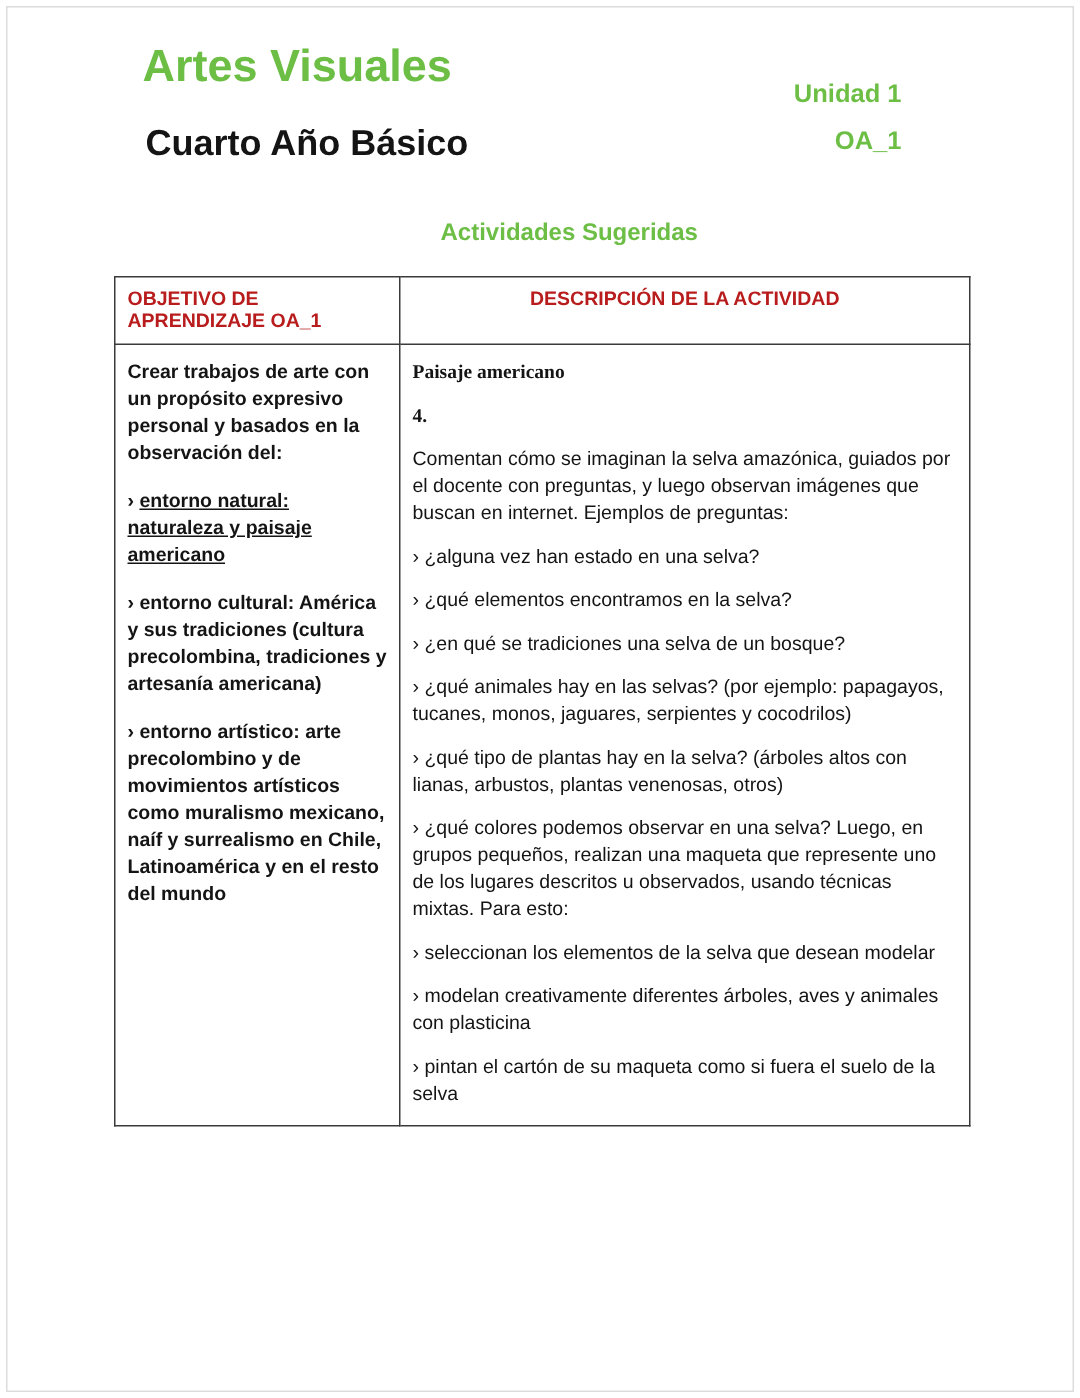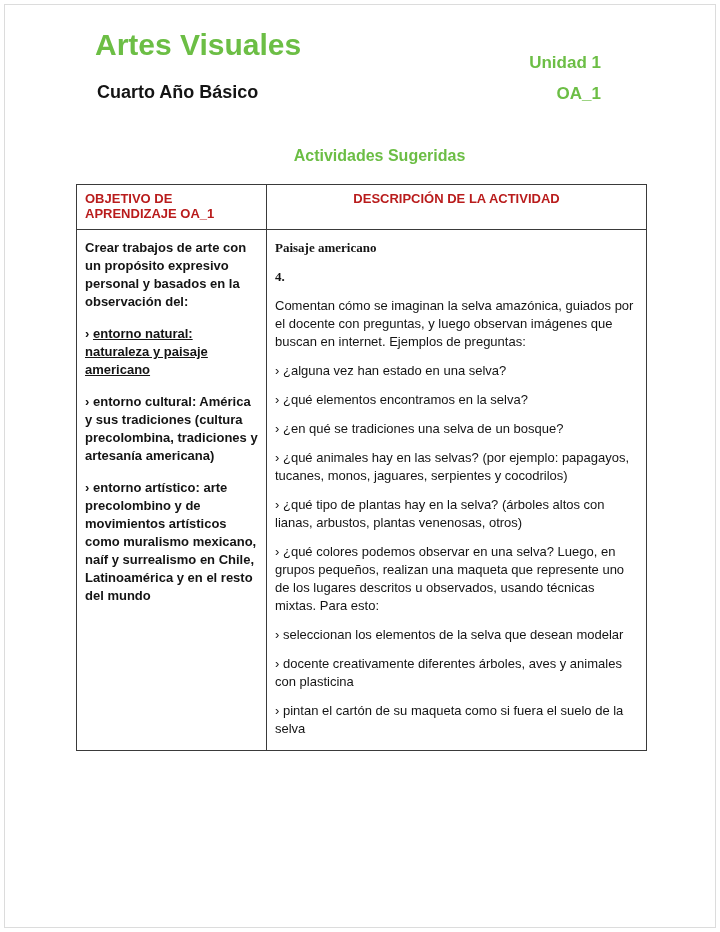--- a/index.html
+++ b/index.html
@@ -20,21 +20,21 @@
     pointer-events: none;
   }
 
   .doc-title {
     position: absolute; left: 95px; top: 28px;
     font-size: 30px; font-weight: bold; color: var(--green);
     margin: 0;
   }
   .doc-subtitle {
     position: absolute; left: 97px; top: 82px;
-    font-size: 18px; font-weight: bold; color: #141414;
+    font-size: 24px; font-weight: bold; color: #141414;
     margin: 0;
   }
   .unit-label, .oa-label {
     position: absolute; right: 119px; width: 200px; text-align: right;
     font-size: 17px; font-weight: bold; color: var(--green);
     margin: 0;
   }
   .unit-label { top: 53px; }
   .oa-label   { top: 84px; }
 
@@ -105,18 +105,18 @@
         <p class="bold">Paisaje americano</p>
         <p class="bold">4.</p>
         <p>Comentan cómo se imaginan la selva amazónica, guiados por el docente con preguntas, y luego observan imágenes que buscan en internet. Ejemplos de preguntas:</p>
         <p><span>›</span> <span>¿alguna vez han estado en una selva?</span></p>
         <p><span>›</span> <span>¿qué elementos encontramos en la selva?</span></p>
         <p><span>›</span> <span>¿en qué se tradiciones una selva de un bosque?</span></p>
         <p><span>›</span> <span>¿qué animales hay en las selvas? (por ejemplo: papagayos, tucanes, monos, jaguares, serpientes y cocodrilos)</span></p>
         <p><span>›</span> <span>¿qué tipo de plantas hay en la selva? (árboles altos con lianas, arbustos, plantas venenosas, otros)</span></p>
         <p><span>›</span> <span>¿qué colores podemos observar en una selva? Luego, en grupos pequeños, realizan una maqueta que represente uno de los lugares descritos u observados, usando técnicas mixtas. Para esto:</span></p>
         <p><span>›</span> <span>seleccionan los elementos de la selva que desean modelar</span></p>
-        <p><span>›</span> <span>docente creativamente diferentes árboles, aves y animales con plasticina</span></p>
+        <p><span>›</span> <span>modelan creativamente diferentes árboles, aves y animales con plasticina</span></p>
         <p><span>›</span> <span>pintan el cartón de su maqueta como si fuera el suelo de la selva</span></p>
       </td>
     </tr>
   </tbody>
 </table>
 
 </body></html>

